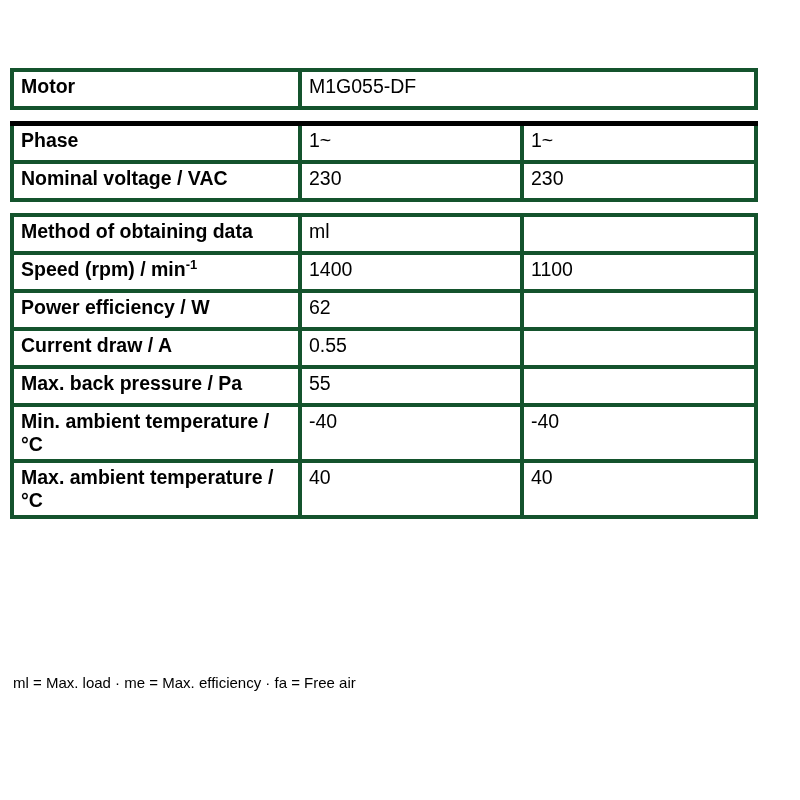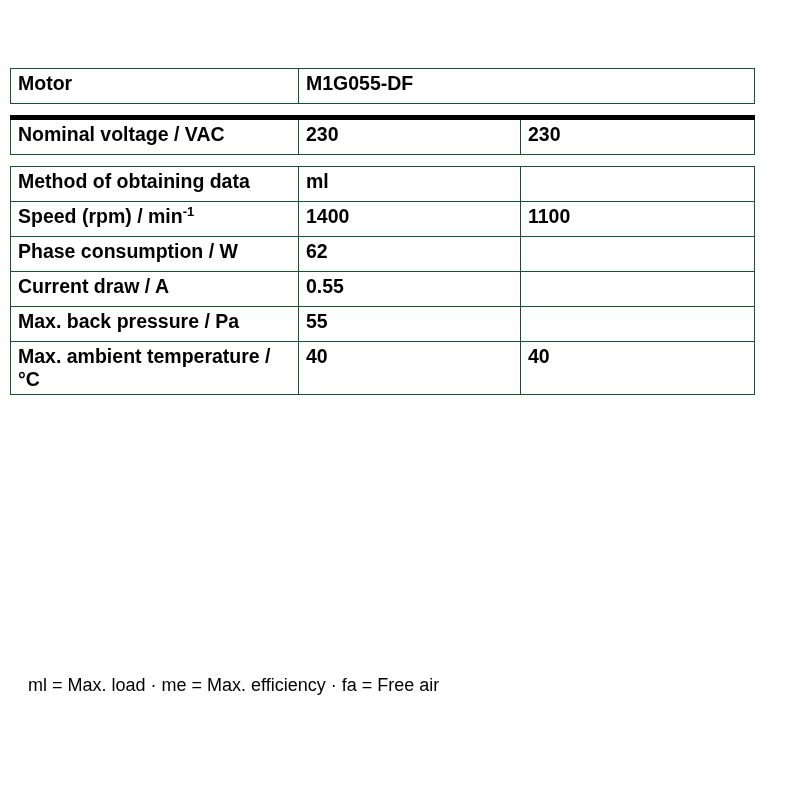--- a/index.html
+++ b/index.html
@@ -24,53 +24,53 @@
   table.spec {
     border-collapse: collapse;
     table-layout: fixed;
     width: 744px;
   }
   table.spec col.c0 { width: 288px; }
   table.spec col.c1 { width: 222px; }
   table.spec col.c2 { width: 234px; }
 
   table.spec td {
-    border: 1px solid #14532d;
+    border: 4px solid #14532d;
     padding: 3px 23px 4px 7px;
     vertical-align: top;
     font-size: 19.5px;
     line-height: 1.16;
     height: 27px;
   }
   td.label {
     font-weight: bold;
   }
   td.value {
-    font-weight: bold;
+    font-weight: normal;
   }
   
   tr.gap td {
     border: none;
     height: 11px;
     padding: 0;
   }
   tr.gap td.thick {
     border-bottom: 5px solid #000000;
   }
   .sup {
     font-size: 13px;
     vertical-align: super;
     line-height: 0;
   }
   .footnotes {
     position: absolute;
-    left: 28px;
+    left: 13px;
     top: 672px;
     width: 744px;
-    font-size: 18px;
+    font-size: 15px;
     line-height: 1.45;
   }
   .footnotes div {
     white-space: pre;
   }
 </style>
 </head>
 <body>
 
 <div class="sheet">
@@ -85,53 +85,63 @@
       <tr>
         <td class="label">Motor</td>
         <td class="value" colspan="2">M1G055-DF</td>
       </tr>
 
       <tr class="gap">
         <td class="thick" colspan="3"></td>
       </tr>
 
       <tr>
+        <td class="label">Phase</td>
+        <td class="value">1~</td>
+        <td class="value">1~</td>
+      </tr>
+      <tr>
         <td class="label">Nominal voltage / VAC</td>
         <td class="value">230</td>
         <td class="value">230</td>
       </tr>
 
       <tr class="gap">
         <td colspan="3"></td>
       </tr>
 
       <tr>
         <td class="label">Method of obtaining data</td>
         <td class="value">ml</td>
         <td class="value"></td>
       </tr>
       <tr>
         <td class="label"><span>Speed (rpm) / min</span><span class="sup">-1</span></td>
         <td class="value">1400</td>
         <td class="value">1100</td>
       </tr>
       <tr>
-        <td class="label">Phase consumption / W</td>
+        <td class="label">Power efficiency / W</td>
         <td class="value">62</td>
         <td class="value"></td>
       </tr>
       <tr>
         <td class="label">Current draw / A</td>
         <td class="value">0.55</td>
         <td class="value"></td>
       </tr>
       <tr>
         <td class="label">Max. back pressure / Pa</td>
         <td class="value">55</td>
         <td class="value"></td>
+      </tr>
+      <tr>
+        <td class="label">Min. ambient temperature / °C</td>
+        <td class="value">-40</td>
+        <td class="value">-40</td>
       </tr>
       <tr>
         <td class="label">Max. ambient temperature / °C</td>
         <td class="value">40</td>
         <td class="value">40</td>
       </tr>
     </tbody>
   </table>
 </div>
 

